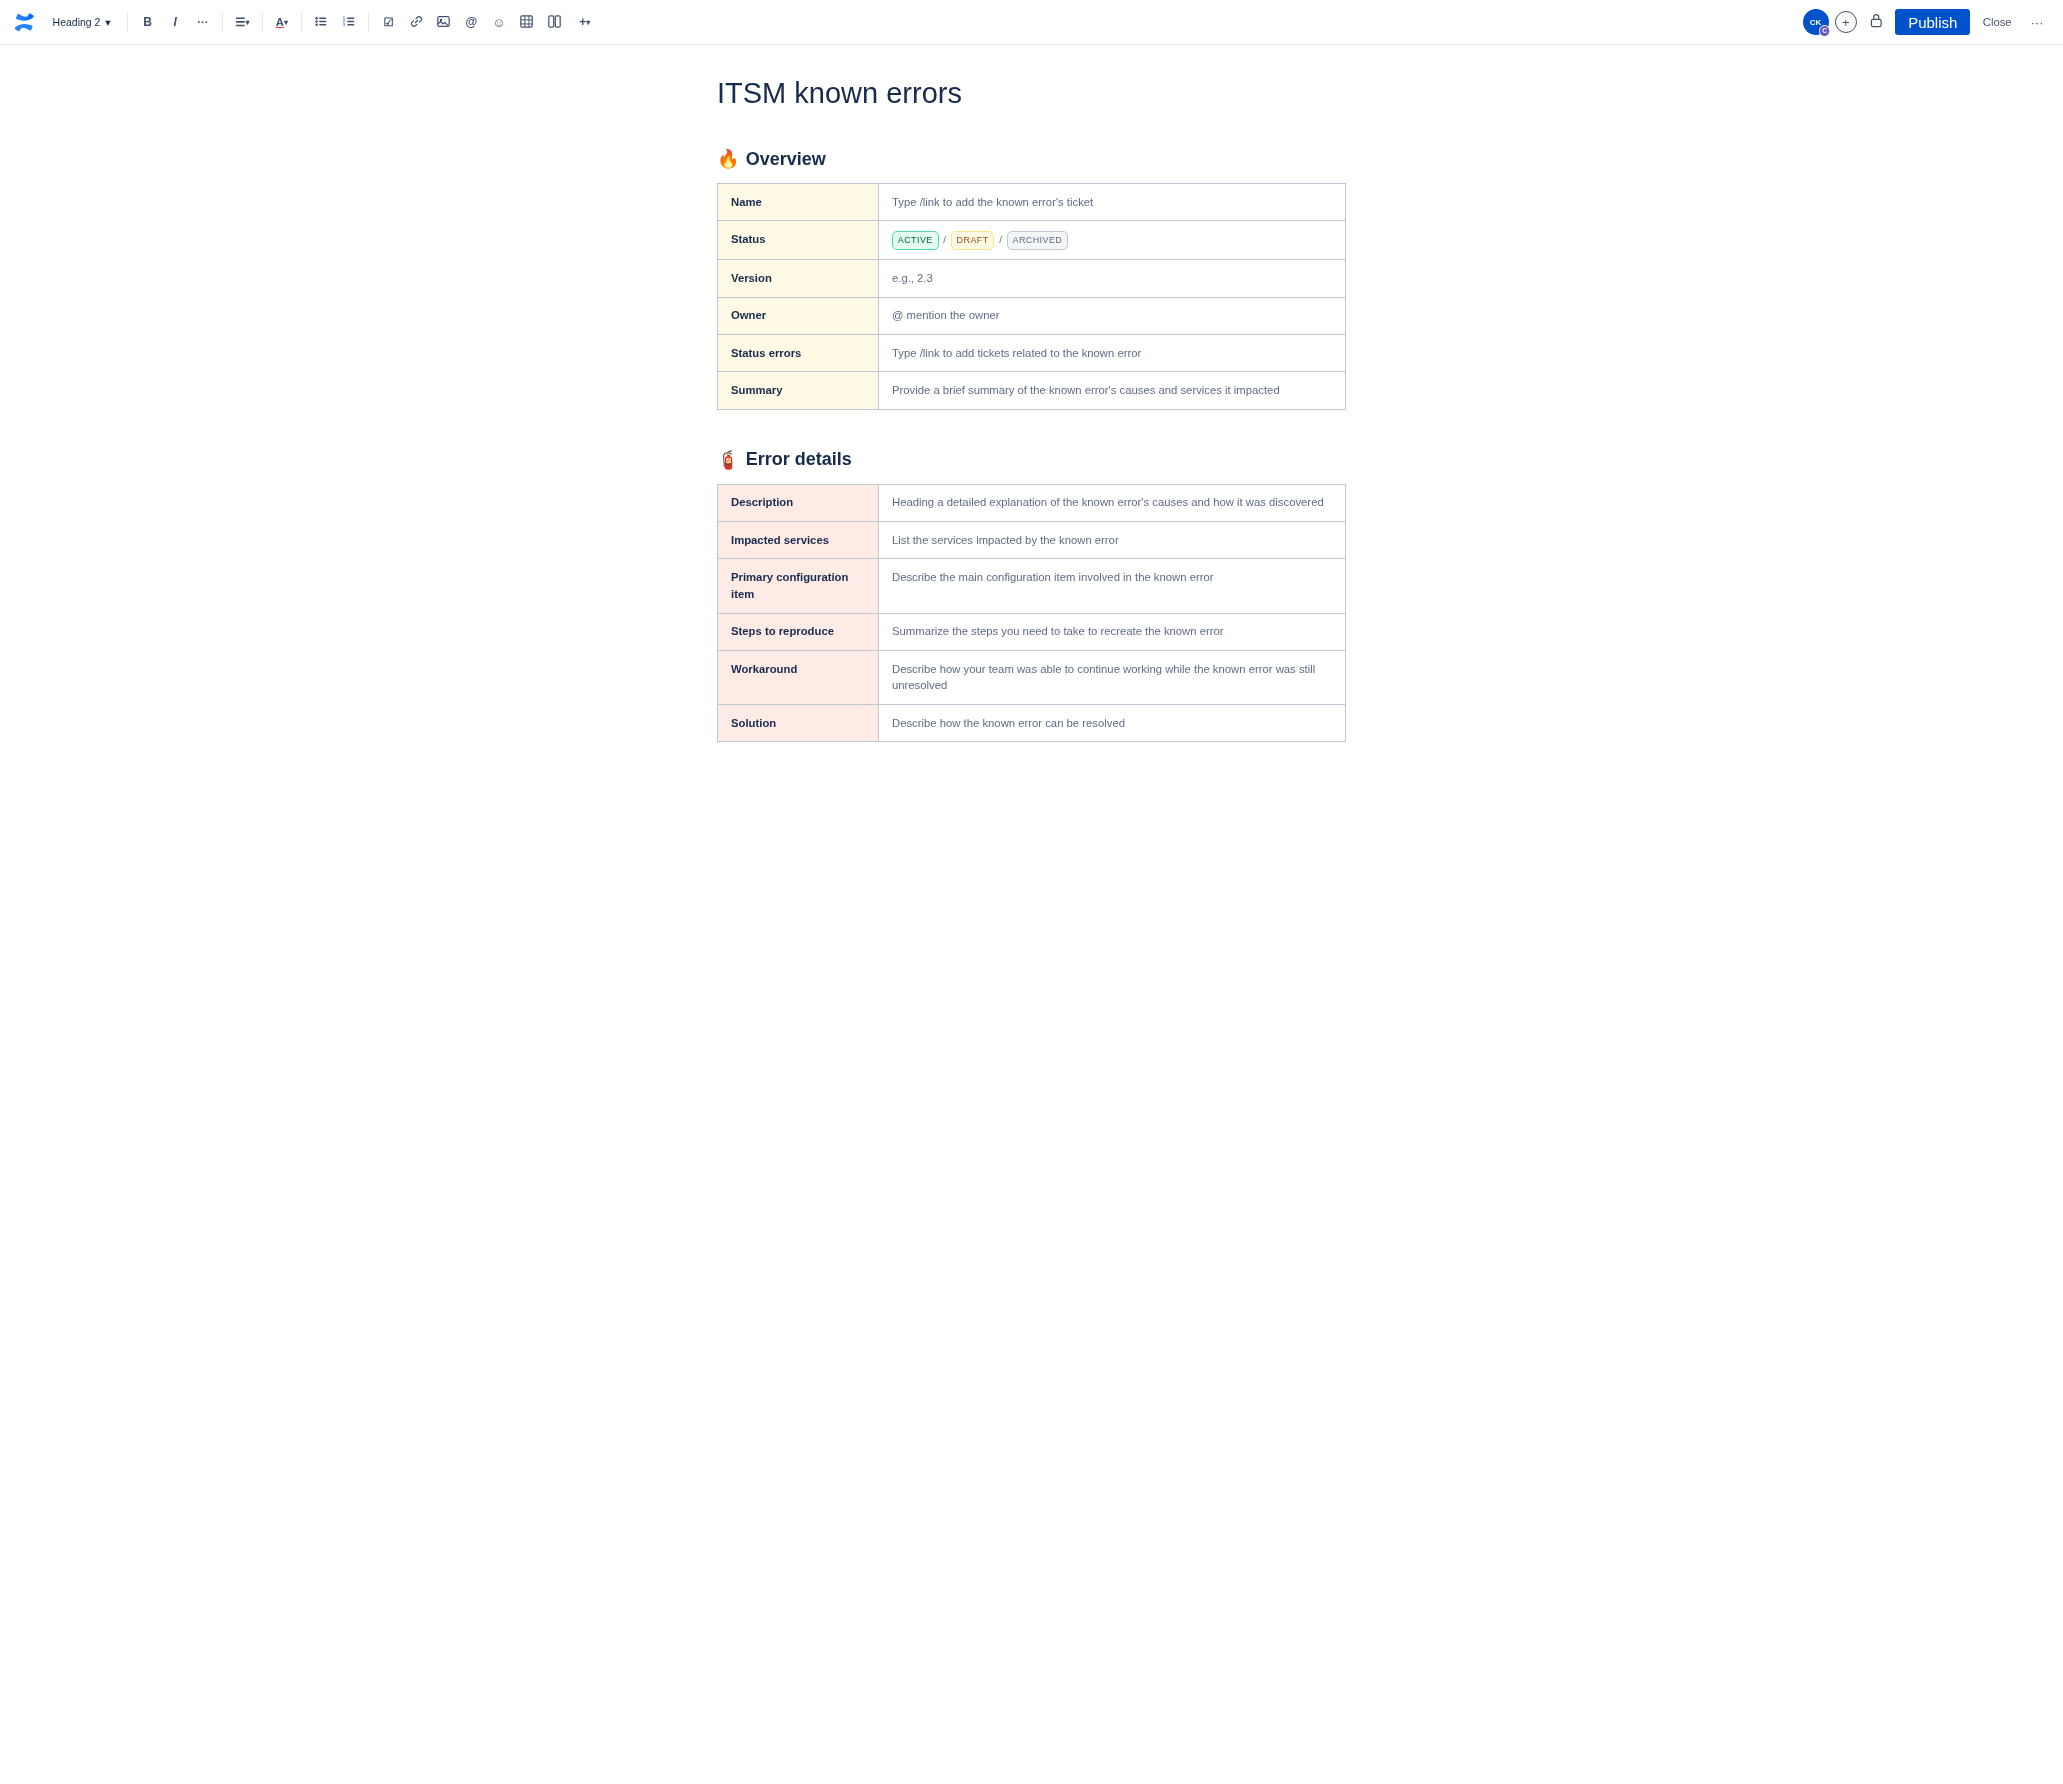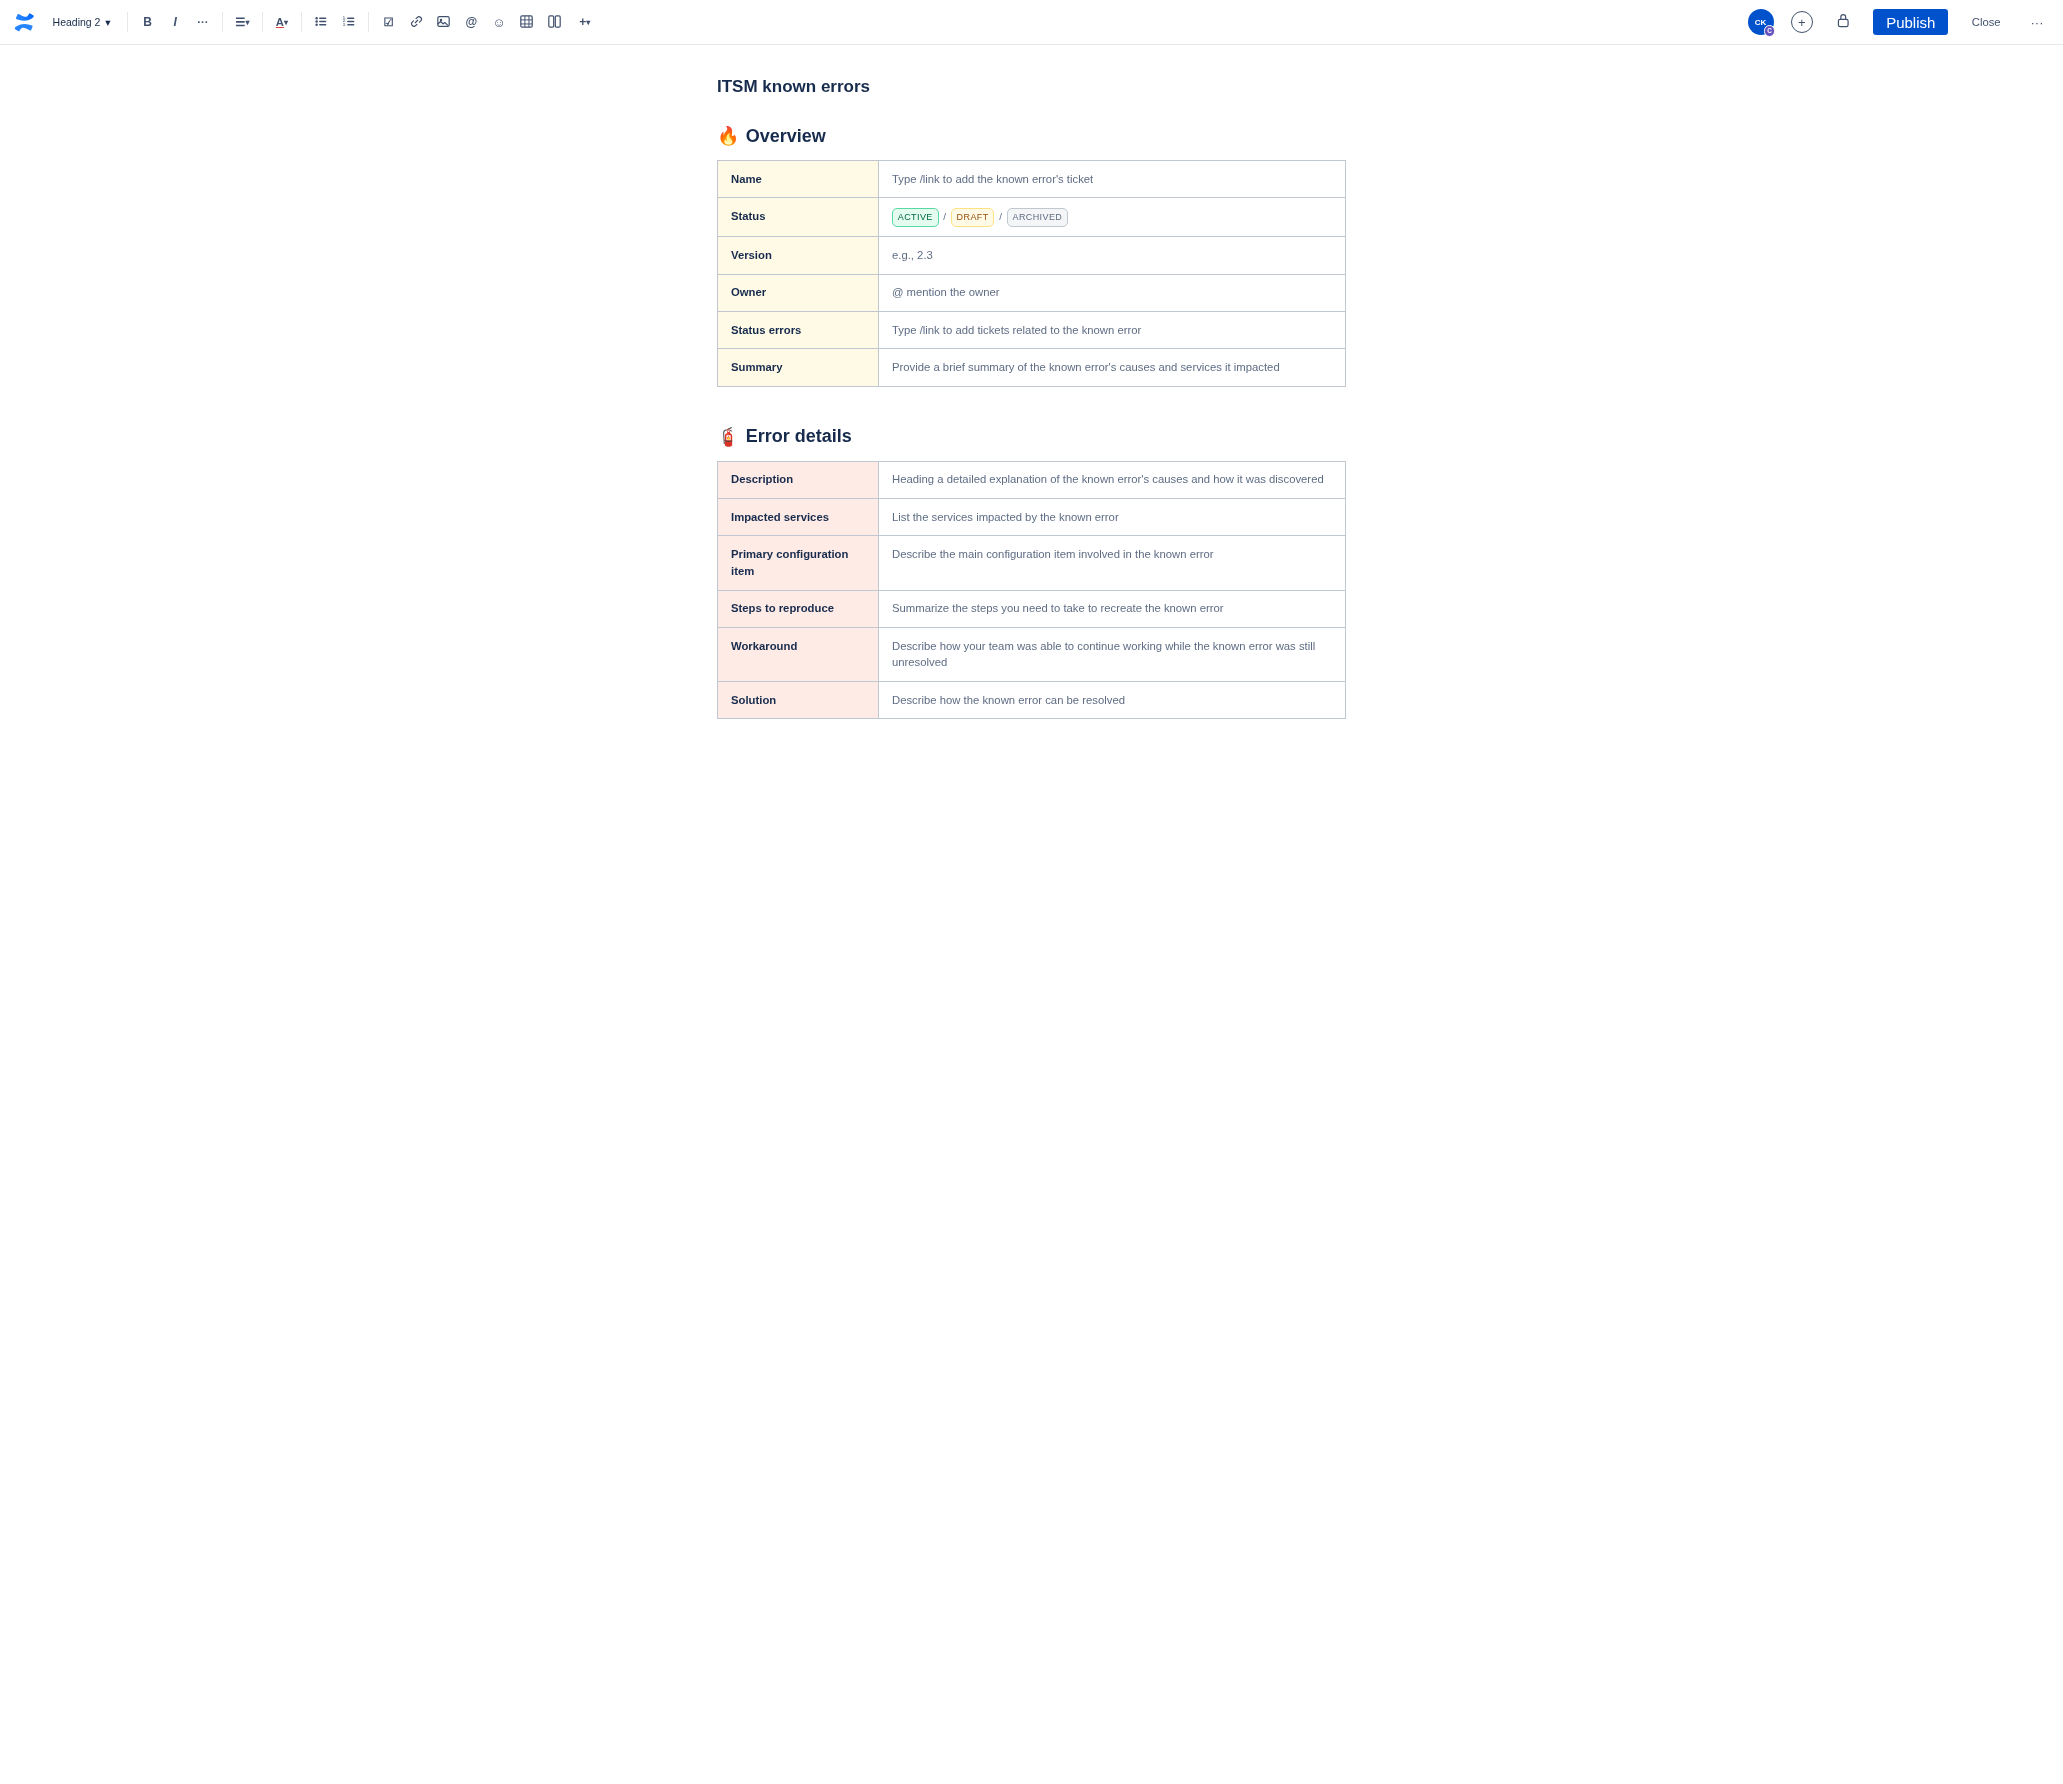--- a/index.html
+++ b/index.html
@@ -66,21 +66,21 @@
       background: transparent;
       font-weight: 600;
     }
     .toolbar-btn.bold { font-weight: 700; font-size: 12px; }
     .toolbar-btn.italic { font-style: italic; font-size: 12px; }
 
     .toolbar-right {
       margin-left: auto;
       display: flex;
       align-items: center;
-      gap: 17px;
+      gap: 6px;
     }
 
     .avatar-btn {
       width: 26px;
       height: 26px;
       border-radius: 50%;
       background: #0052cc;
       color: white;
       font-size: 9px;
       font-weight: 700;
@@ -159,24 +159,24 @@
     }
 
     
     .main-content {
       max-width: 725px;
       margin: 0 auto;
       padding: 32px 48px 64px;
     }
 
     .page-title {
-      font-size: 17px;
-      font-weight: 700;
+      font-size: 29px;
+      font-weight: 400;
       color: #172b4d;
-      margin-bottom: 28px;
+      margin-bottom: 38px;
     }
 
     .section {
       margin-bottom: 39px;
     }
 
     .section-heading {
       font-size: 18px;
       font-weight: 700;
       color: #172b4d;

